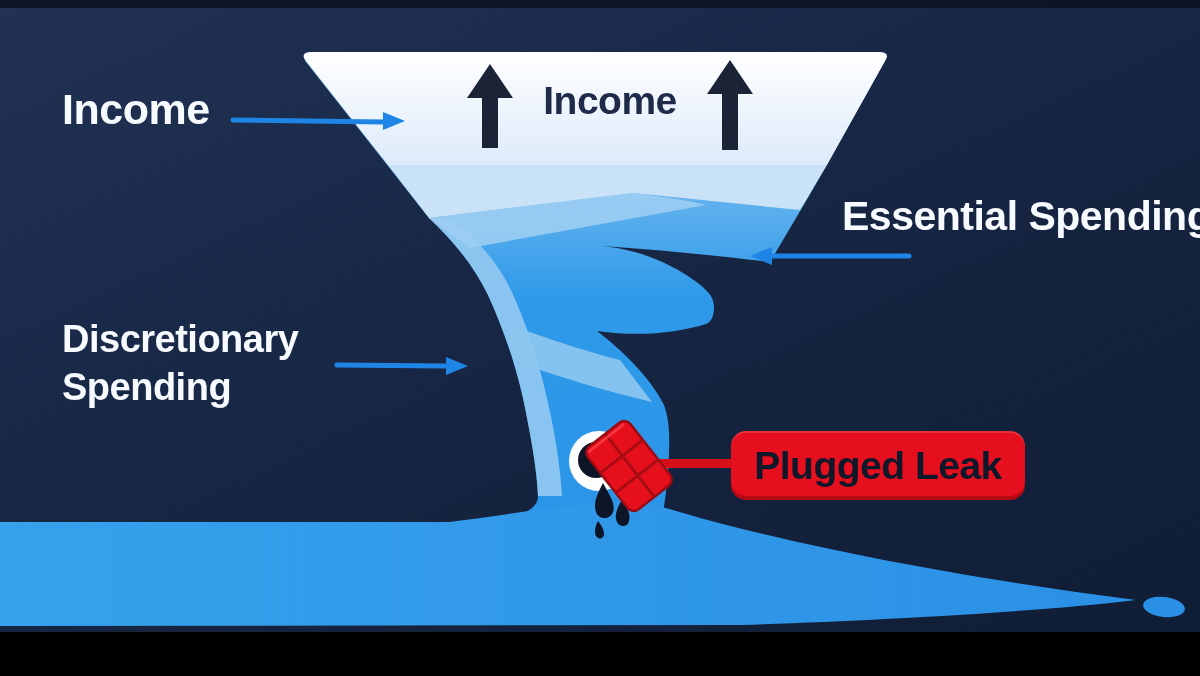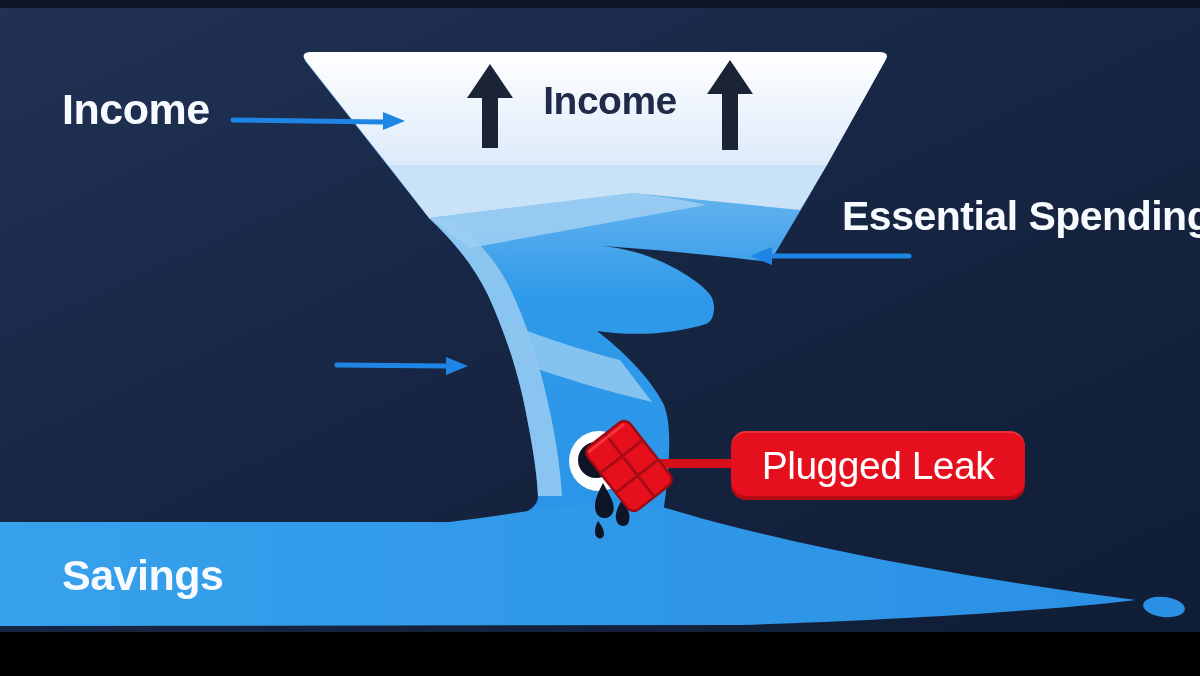--- a/index.html
+++ b/index.html
@@ -22,21 +22,21 @@
   #funnel-income{left:528px; top:80px; width:164px; text-align:center; font-size:39px; color:var(--text-dark);}
   #essential{left:842px; top:194px; font-size:41px;}
   #discretionary{left:62px; top:315px; font-size:38px; line-height:48px;}
   #savings{left:62px; top:552px; font-size:43px;}
   #badge{
     position:absolute; left:731px; top:431px; width:294px; height:69px;
     background:var(--alert-red); border-radius:15px;
     display:flex; align-items:center; justify-content:center;
     box-shadow:inset 0 -4px 0 rgba(90,0,5,.35), inset 0 2px 0 rgba(255,255,255,.14);
   }
-  #badge .txt{color:#ffffff; font-weight:400; font-size:39px; letter-spacing:-0.5px;}
+  #badge .txt{color:#0f172a; font-weight:700; font-size:39px; letter-spacing:-0.5px;}
 </style>
 </head>
 <body>
 
 <div id="stage">
 
   <svg id="art" width="1200" height="676" viewBox="0 0 1200 676">
     <defs>
       <linearGradient id="gMouth" x1="0" y1="52" x2="0" y2="165" gradientUnits="userSpaceOnUse">
         <stop offset="0" stop-color="#ffffff"></stop>
@@ -103,19 +103,22 @@
       </g>
     </g>
 
     <rect x="0" y="0" width="1200" height="8" fill="#0a1322" opacity="0.85"></rect>
     <rect x="0" y="664" width="1200" height="12" fill="#0a1322" opacity="0.9"></rect>
   </svg>
 
   <div class="label" id="income-left">Income</div>
   <div class="label" id="funnel-income">Income</div>
   <div class="label" id="essential">Essential Spending</div>
-  <div class="label" id="savings">Savings</div>
+  <div class="label" id="discretionary">
+    <div>Discretionary</div>
+    <div>Spending</div>
+  </div>
 
   <div id="badge">
     <span class="txt">Plugged Leak</span>
   </div>
 
 </div>
 
 </body></html>

